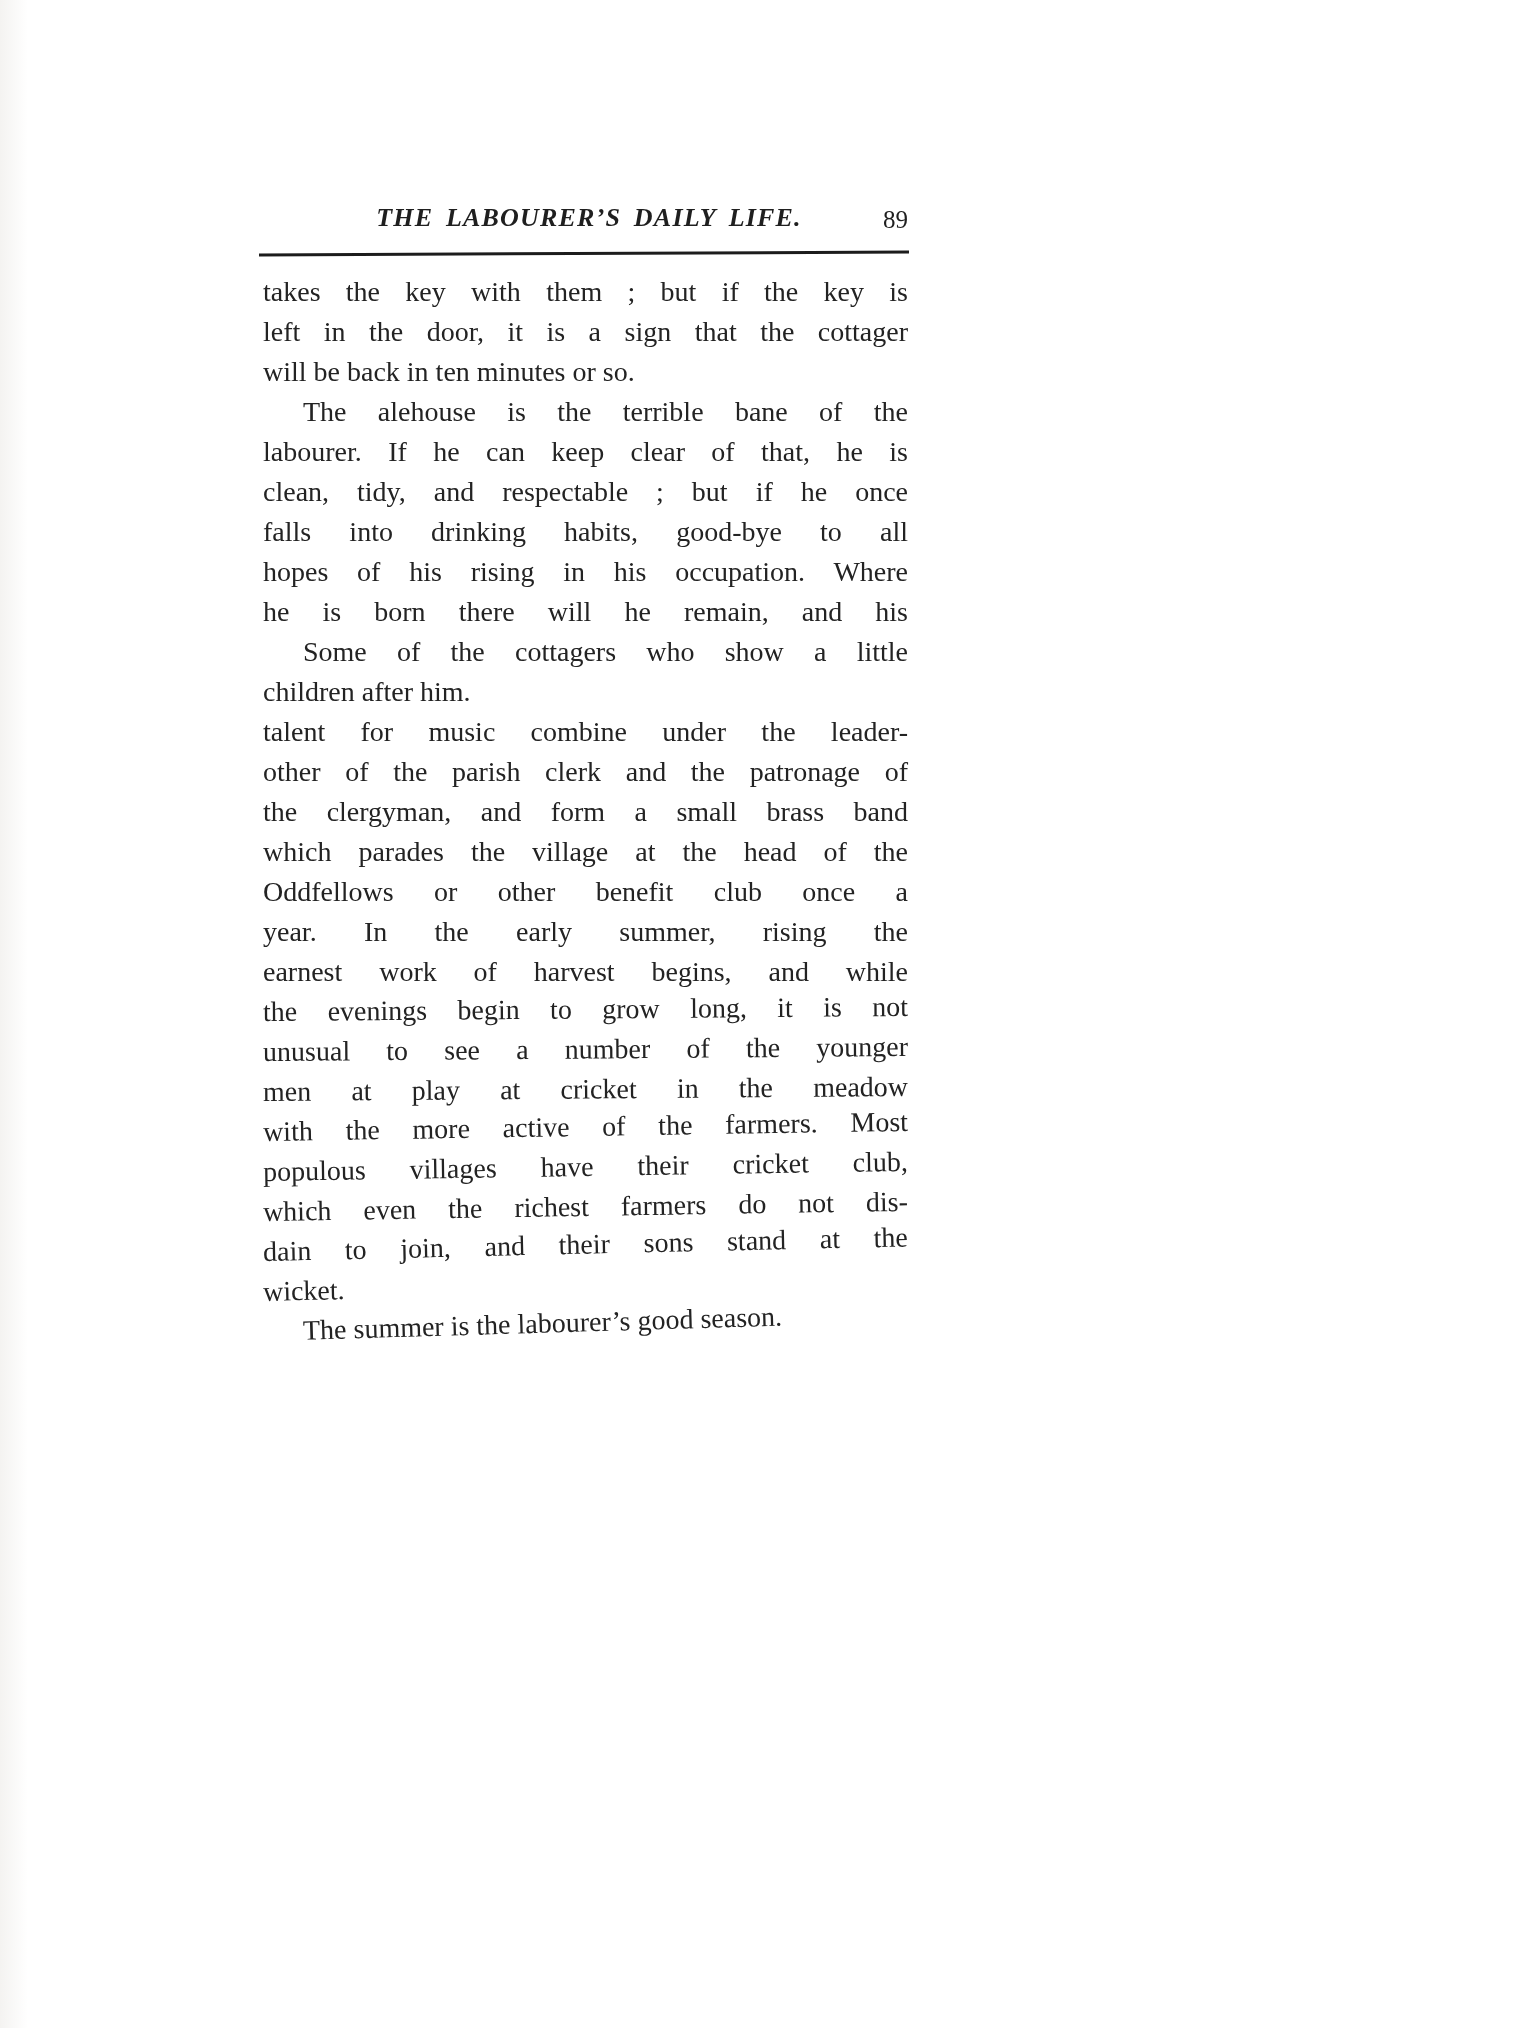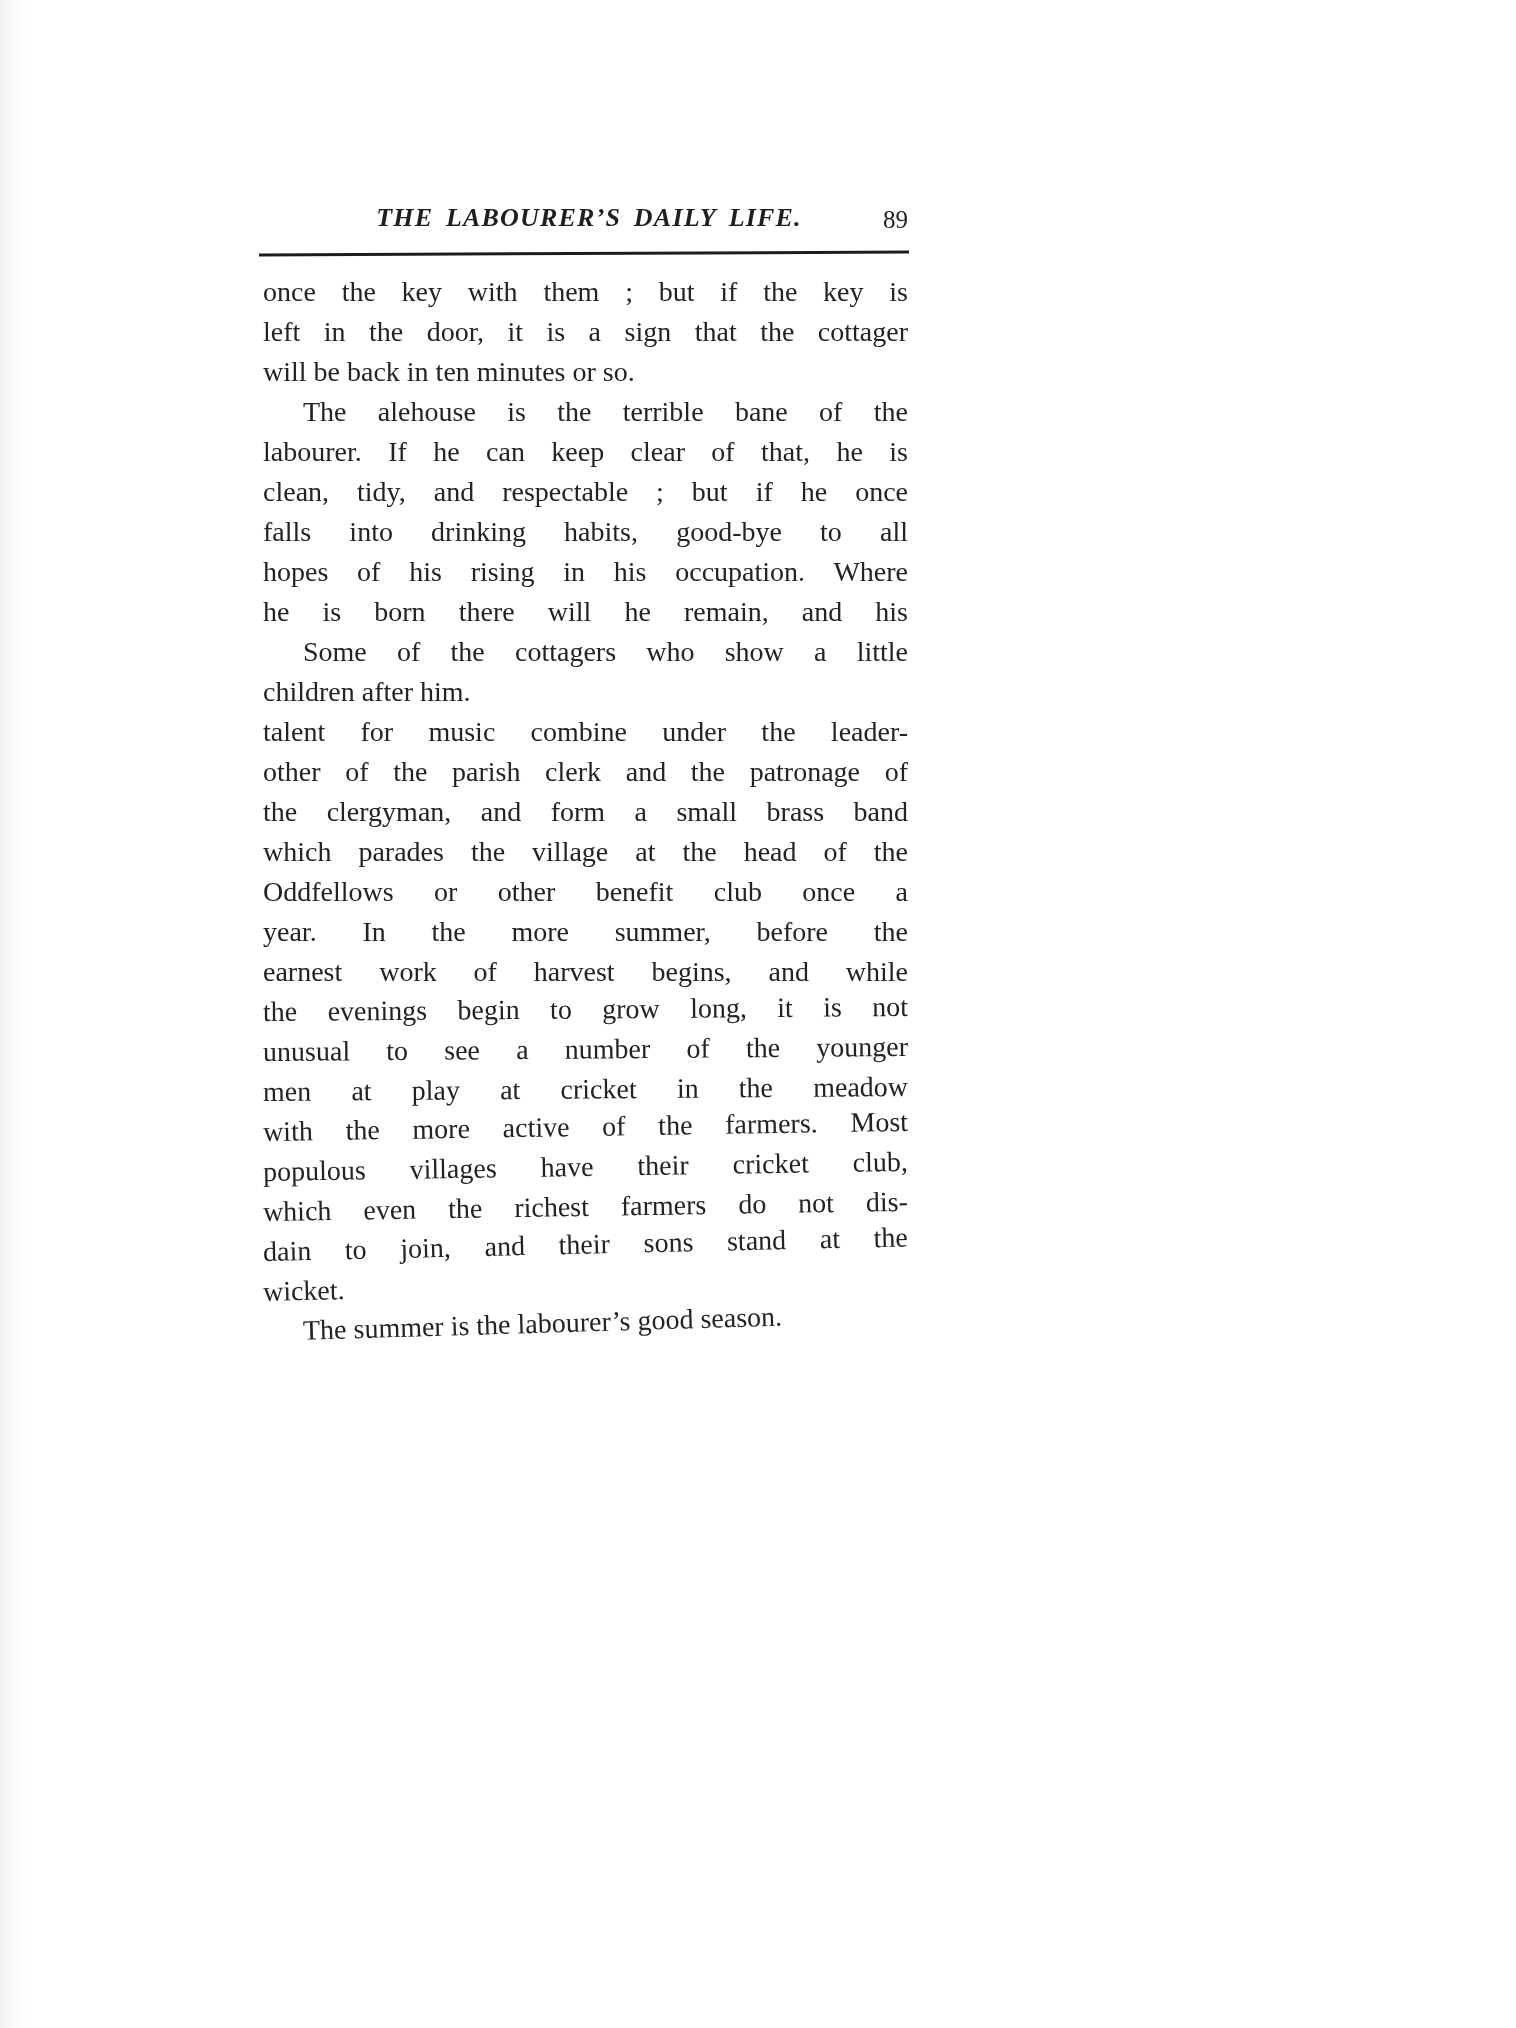--- a/index.html
+++ b/index.html
@@ -81,37 +81,37 @@
 </head>
 <body>
 
 <div class="sheet">
   <header class="page-header">
     <span class="running-title">THE LABOURER’S DAILY LIFE.</span>
     <span class="page-number">89</span>
   </header>
   <div class="header-rule"></div>
   <main class="text-block">
-      <div class="line">once the key with them ; but if the key is</div>
+      <div class="line">takes the key with them ; but if the key is</div>
       <div class="line">left in the door, it is a sign that the cottager</div>
       <div class="line last">will be back in ten minutes or so.</div>
       <div class="line indent">The alehouse is the terrible bane of the</div>
       <div class="line">labourer. If he can keep clear of that, he is</div>
       <div class="line">clean, tidy, and respectable ; but if he once</div>
       <div class="line">falls into drinking habits, good-bye to all</div>
       <div class="line">hopes of his rising in his occupation. Where</div>
       <div class="line">he is born there will he remain, and his</div>
       <div class="line indent">Some of the cottagers who show a little</div>
       <div class="line last">children after him.</div>
       <div class="line">talent for music combine under the leader-</div>
       <div class="line">other of the parish clerk and the patronage of</div>
       <div class="line">the clergyman, and form a small brass band</div>
       <div class="line">which parades the village at the head of the</div>
       <div class="line">Oddfellows or other benefit club once a</div>
-      <div class="line">year. In the more summer, before the</div>
+      <div class="line">year. In the early summer, rising the</div>
       <div class="line">earnest work of harvest begins, and while</div>
       <div class="line">the evenings begin to grow long, it is not</div>
       <div class="line">unusual to see a number of the younger</div>
       <div class="line">men at play at cricket in the meadow</div>
       <div class="line">with the more active of the farmers. Most</div>
       <div class="line">populous villages have their cricket club,</div>
       <div class="line">which even the richest farmers do not dis-</div>
       <div class="line">dain to join, and their sons stand at the</div>
       <div class="line last">wicket.</div>
       <div class="line indent last">The summer is the labourer’s good season.</div>

